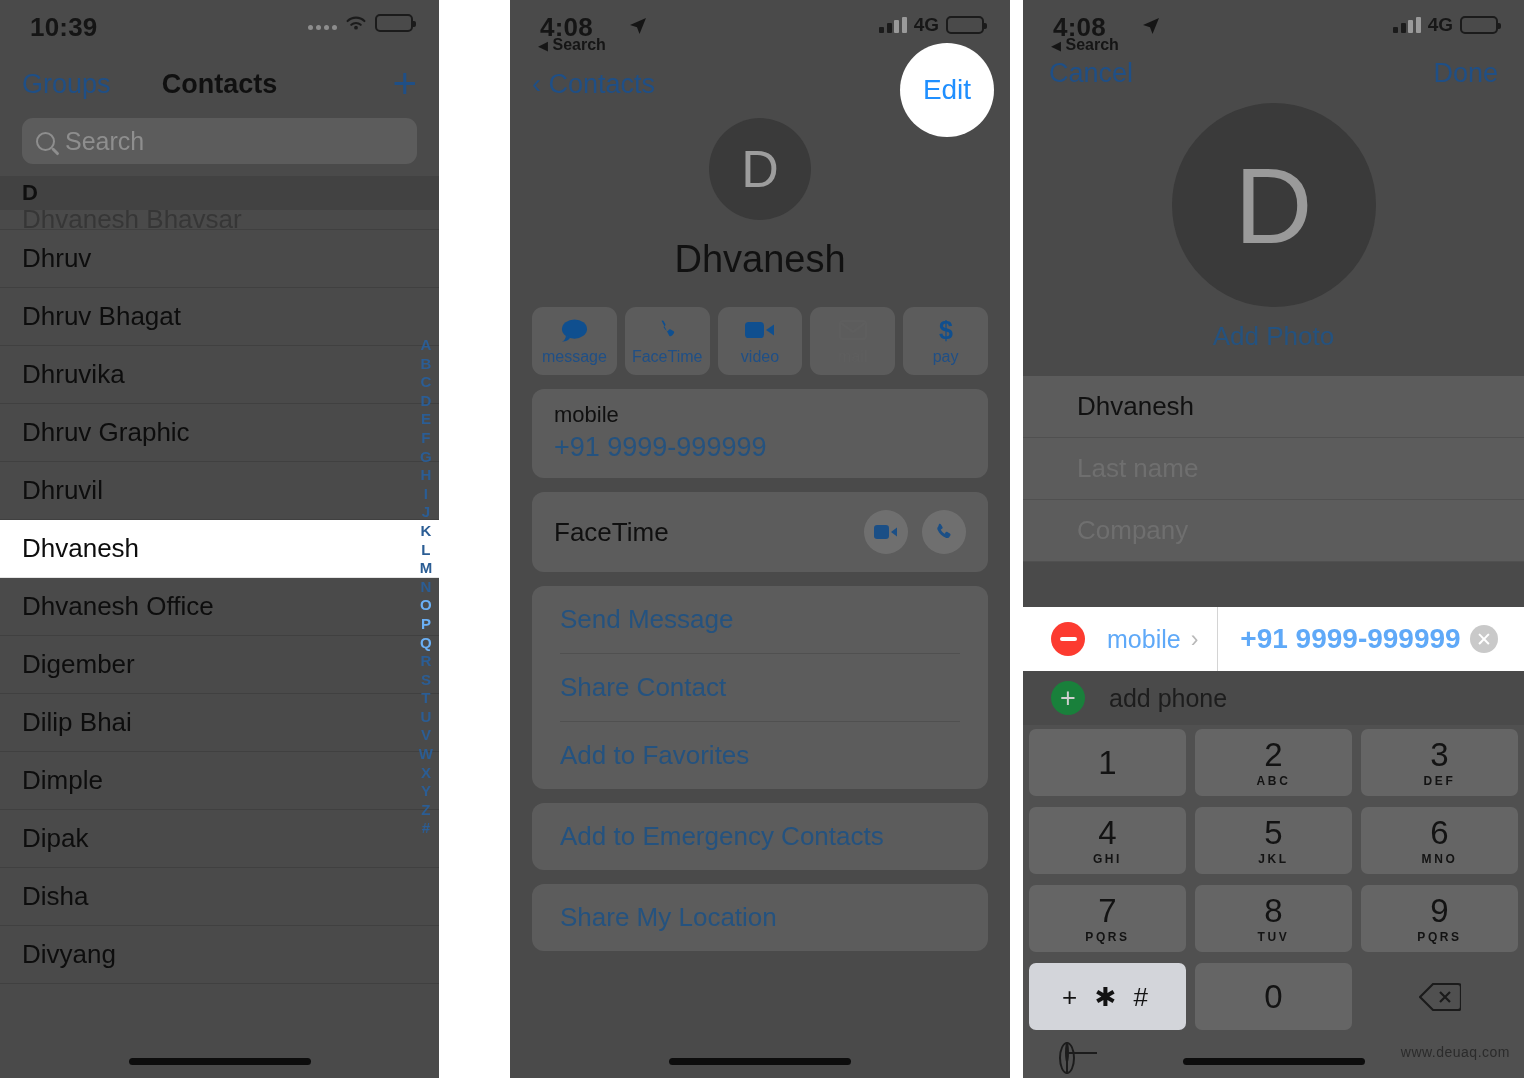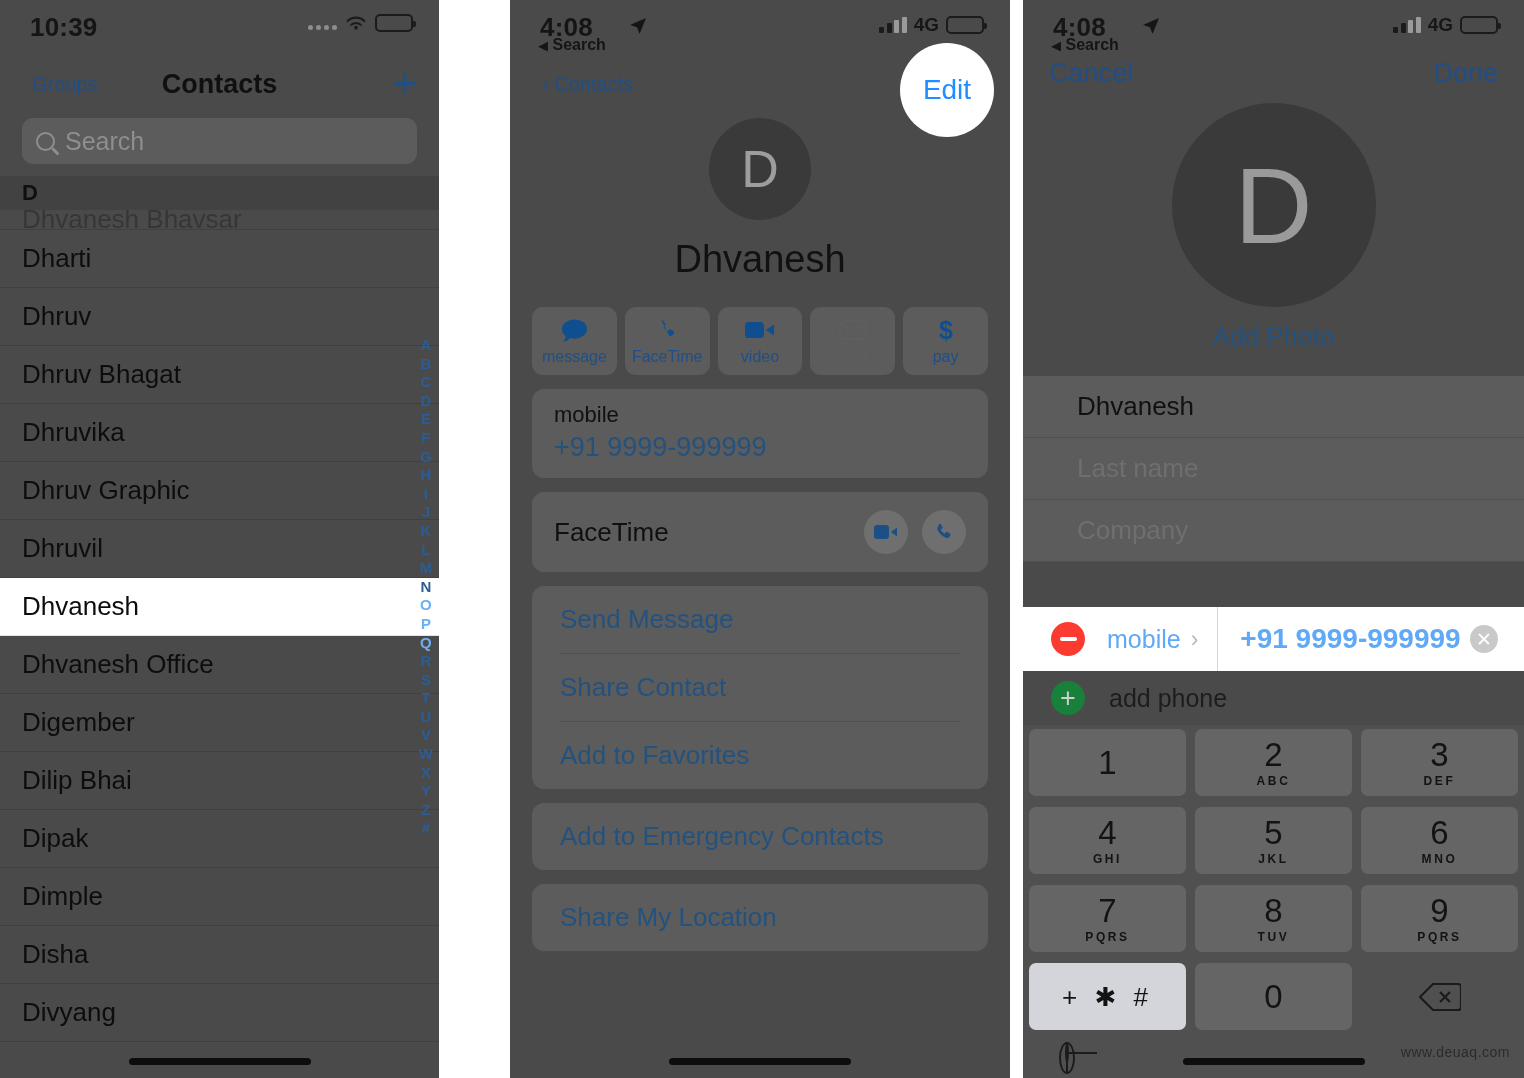--- a/index.html
+++ b/index.html
@@ -69,21 +69,21 @@
     content: ""; position: absolute; right: -5px; top: 5px;
     width: 3px; height: 6px; background: #1b1b1b; border-radius: 0 2px 2px 0;
   }
   .battery .fill { height: 100%; background: #1b1b1b; border-radius: 2px; }
 
   
   .nav-row {
     position: relative; height: 56px;
     display: flex; align-items: center; justify-content: center;
   }
-  .nav-left  { position: absolute; left: 32px; font-size: 20px; }
+  .nav-left  { position: absolute; left: 22px; font-size: 27px; }
   .nav-right { position: absolute; right: 22px; font-size: 27px; }
   .nav-title { font-size: 27px; font-weight: bold; color: #101010; }
   .plus-ico { font-size: 42px; line-height: 26px; font-weight: 300; }
 
   .search-wrap { padding: 6px 22px 12px 22px; }
   .search-box {
     height: 46px; border-radius: 11px; background: rgba(255,255,255,0.10);
     display: flex; align-items: center; padding: 0 14px; gap: 10px;
   }
   .search-box .mag {
@@ -327,23 +327,20 @@
         <span class="search-ph">Search</span>
       </div>
     </div>
 
     <div class="section-hdr">D</div>
 
     <div class="c-row clipped">Dhvanesh Bhavsar</div>
 
     <div class="list-scroll" id="contacts-rows">
         <div class="c-row">
-          <span>Dharti</span>
-        </div>
-        <div class="c-row">
           <span>Dhruv</span>
         </div>
         <div class="c-row">
           <span>Dhruv Bhagat</span>
         </div>
         <div class="c-row">
           <span>Dhruvika</span>
         </div>
         <div class="c-row">
           <span>Dhruv Graphic</span>
@@ -357,24 +354,24 @@
         <div class="c-row">
           <span>Dhvanesh Office</span>
         </div>
         <div class="c-row">
           <span>Digember</span>
         </div>
         <div class="c-row">
           <span>Dilip Bhai</span>
         </div>
         <div class="c-row">
+          <span>Dimple</span>
+        </div>
+        <div class="c-row">
           <span>Dipak</span>
-        </div>
-        <div class="c-row">
-          <span>Dimple</span>
         </div>
         <div class="c-row">
           <span>Disha</span>
         </div>
         <div class="c-row">
           <span>Divyang</span>
         </div>
       </div>
 
     <div class="alpha-index" id="alpha-index">

